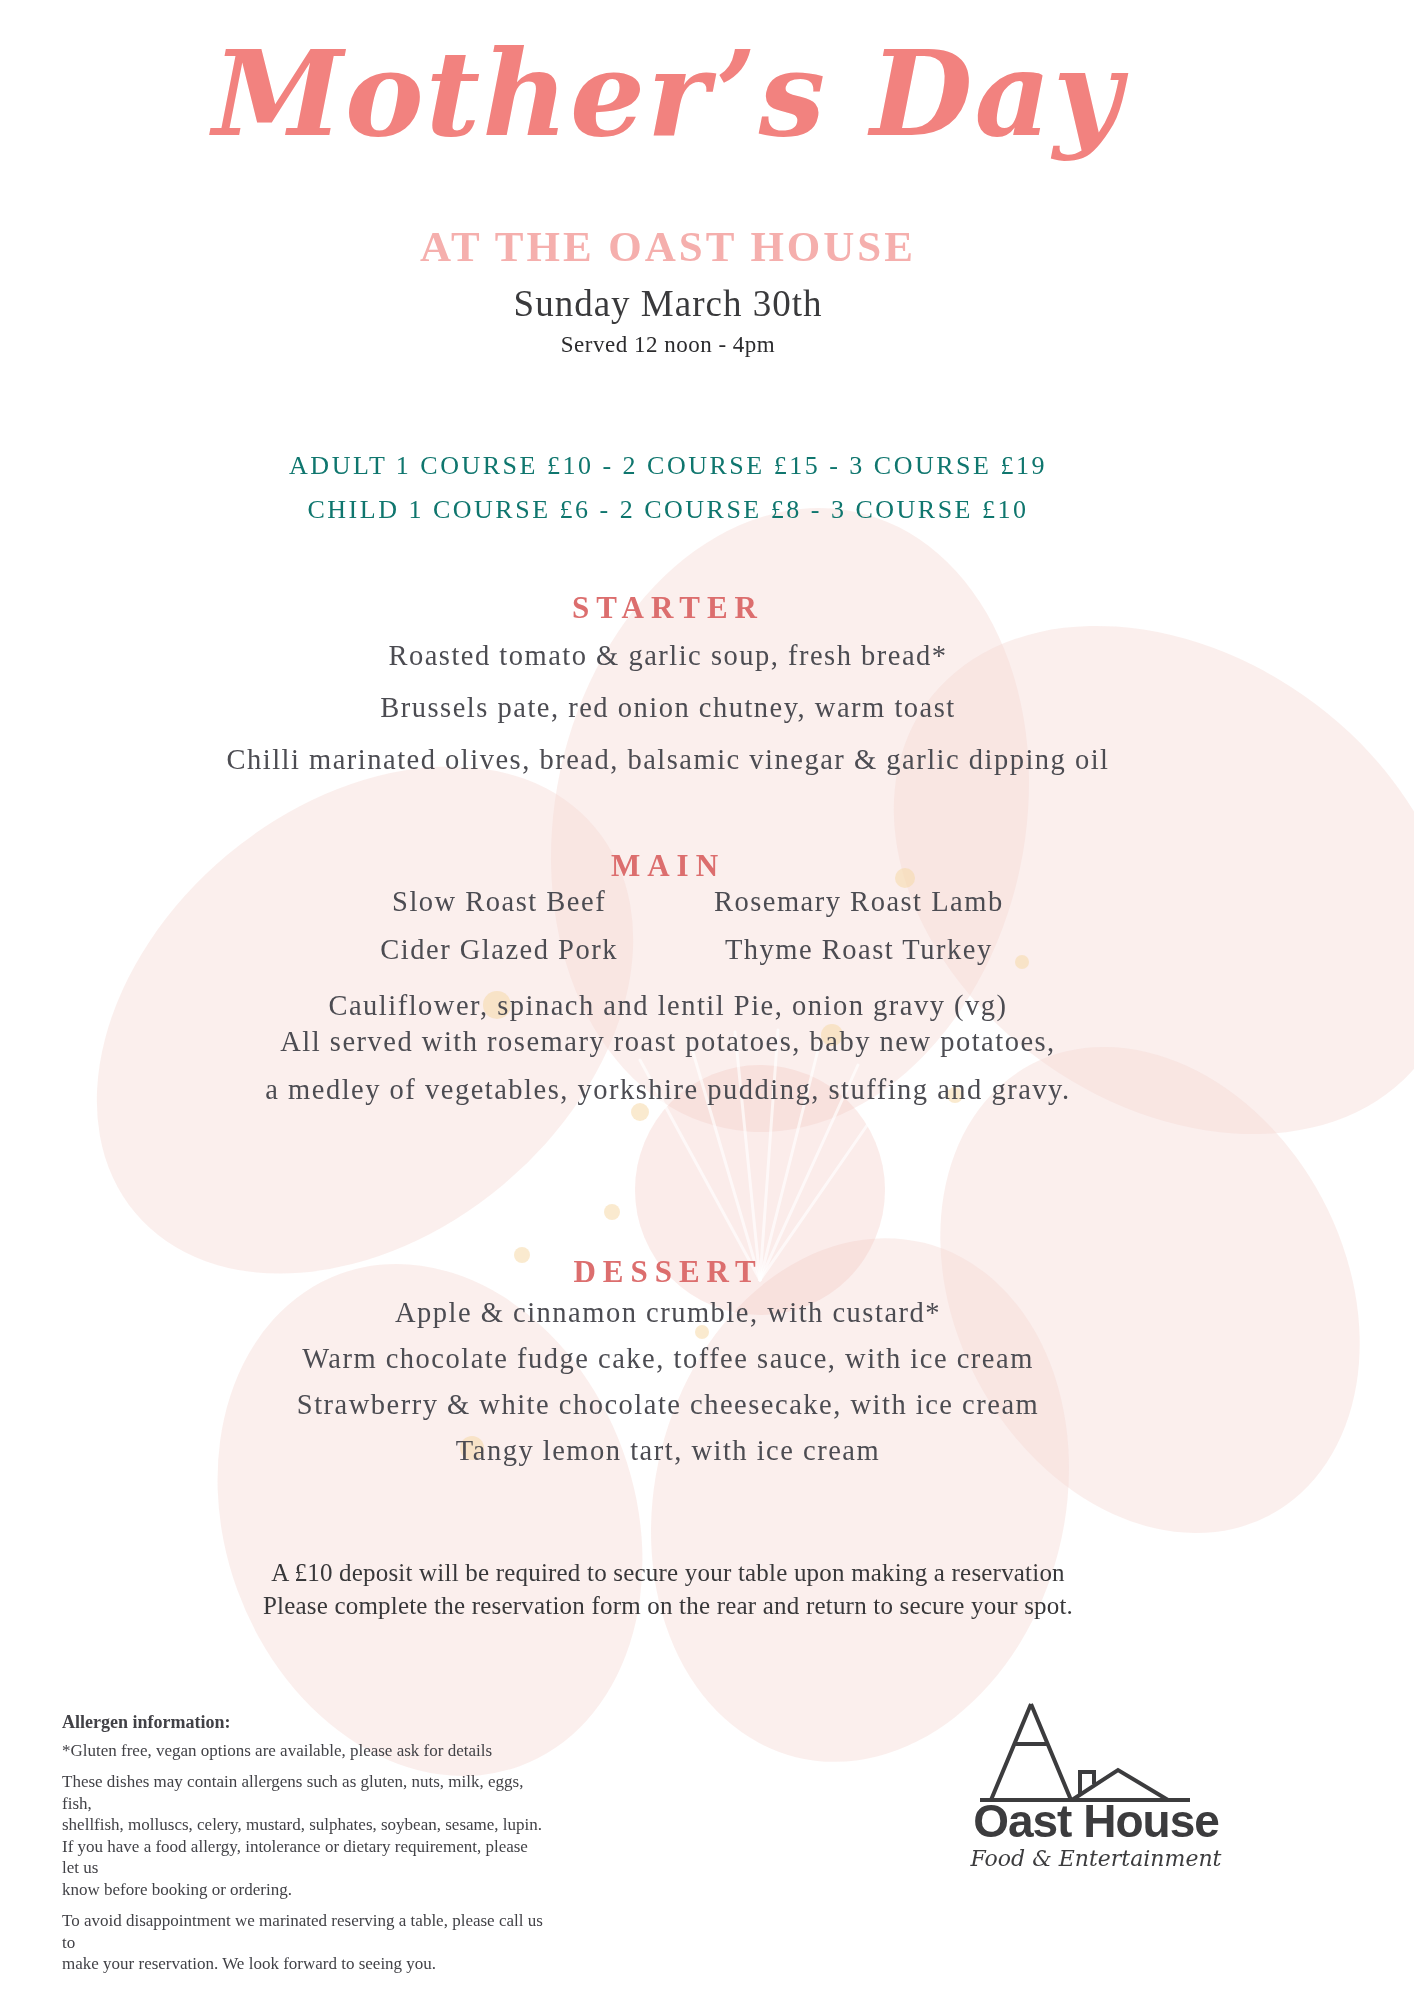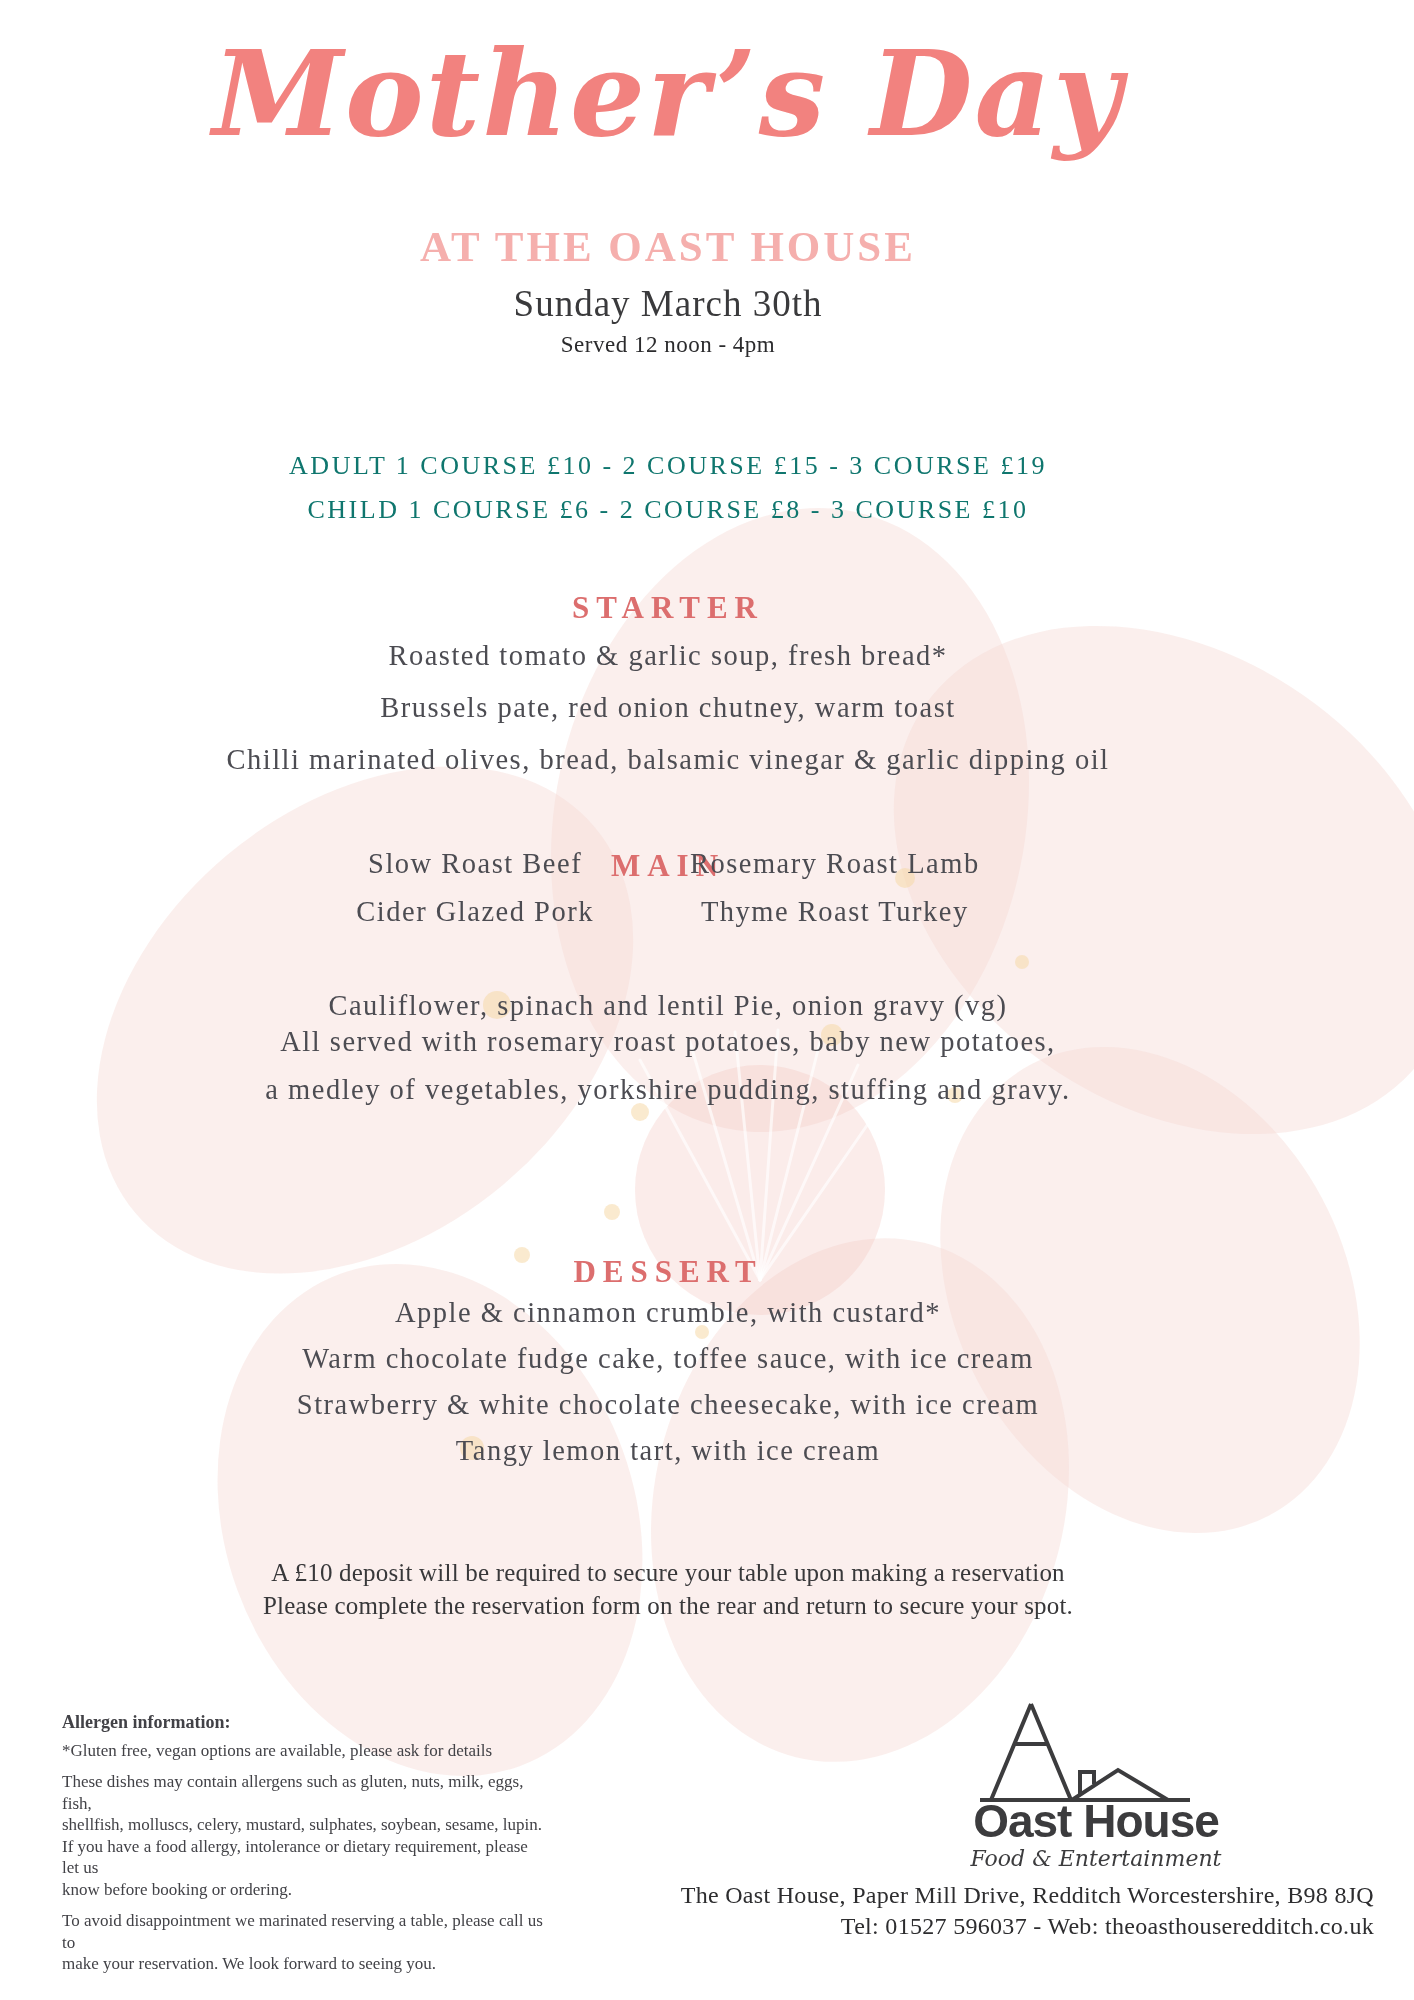--- a/index.html
+++ b/index.html
@@ -21,21 +21,21 @@
 
   .pricing{top:410px;font-size:26px;letter-spacing:2.5px;color:#0f766e;line-height:44px;margin-top:34px;}
 
   .section-heading{font-size:31px;font-weight:700;letter-spacing:7px;color:#DC6E6E;margin-top:24px;}
   .h-starter{top:566px;}
   .h-main{top:824px;}
   .h-dessert{top:1230px;}
 
   .menu-lines{font-size:28.5px;letter-spacing:1.5px;color:#4C4C52;}
   .starter-items{top:630px;line-height:52px;}
-  .mains-row{top:840px;display:flex;justify-content:center;gap:96px;}
+  .mains-row{top:878px;display:flex;justify-content:center;gap:96px;padding-left:24px;}
   .mains-col{font-size:28.5px;letter-spacing:1.5px;color:#4C4C52;line-height:48px;}
   .vegan-line{top:990px;}
   .note-lines{top:1018px;line-height:48px;}
   .dessert-items{top:1290px;line-height:46px;}
 
   .deposit{top:1556px;font-size:25px;color:#38383A;line-height:33px;letter-spacing:0.2px;}
 
   .allergen{
     position:absolute;left:62px;top:1712px;width:486px;text-align:left;
     font-size:17px;line-height:21.5px;color:#424247;
@@ -164,19 +164,15 @@
           <line x1="37" y1="46" x2="73" y2="46"></line>
           <line x1="4" y1="102" x2="214" y2="102"></line>
           <path d="M96 102 L142 72 L192 102"></path>
           <path d="M104 96 L104 74 L118 74 L118 86"></path>
         </g>
       </svg>
       <div class="logo-name">Oast House</div>
       <div class="logo-tagline">Food &amp; Entertainment</div>
     </div>
 
-    <div class="address">
-      <div>The Oast House, Paper Mill Drive, Redditch Worcestershire, B98 8JQ</div>
-      <div>Tel: 01527 596037 - Web: theoasthouseredditch.co.uk</div>
-    </div>
 
   </div>
 </div>
 
 </body></html>

